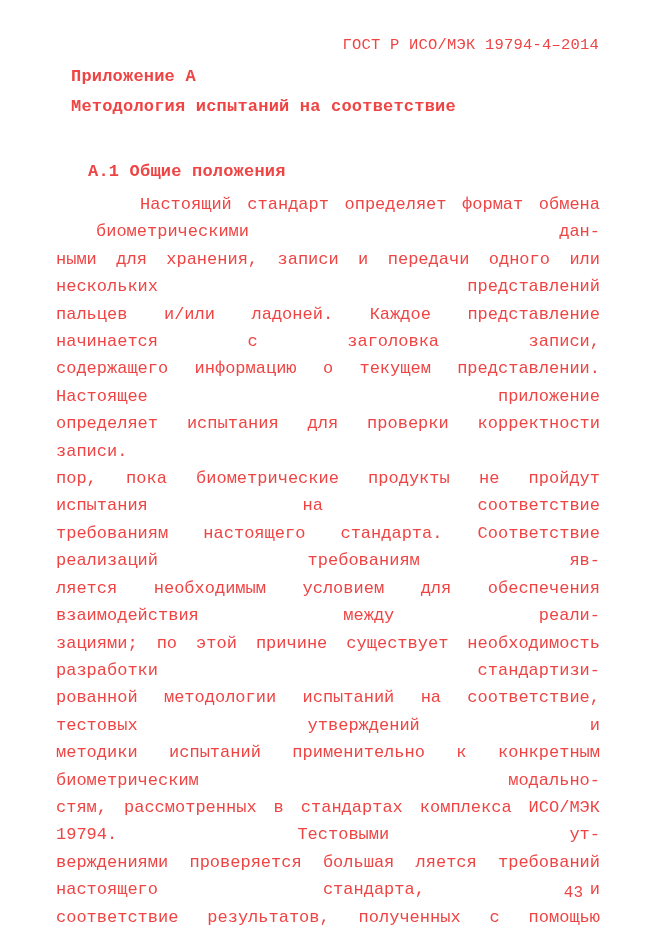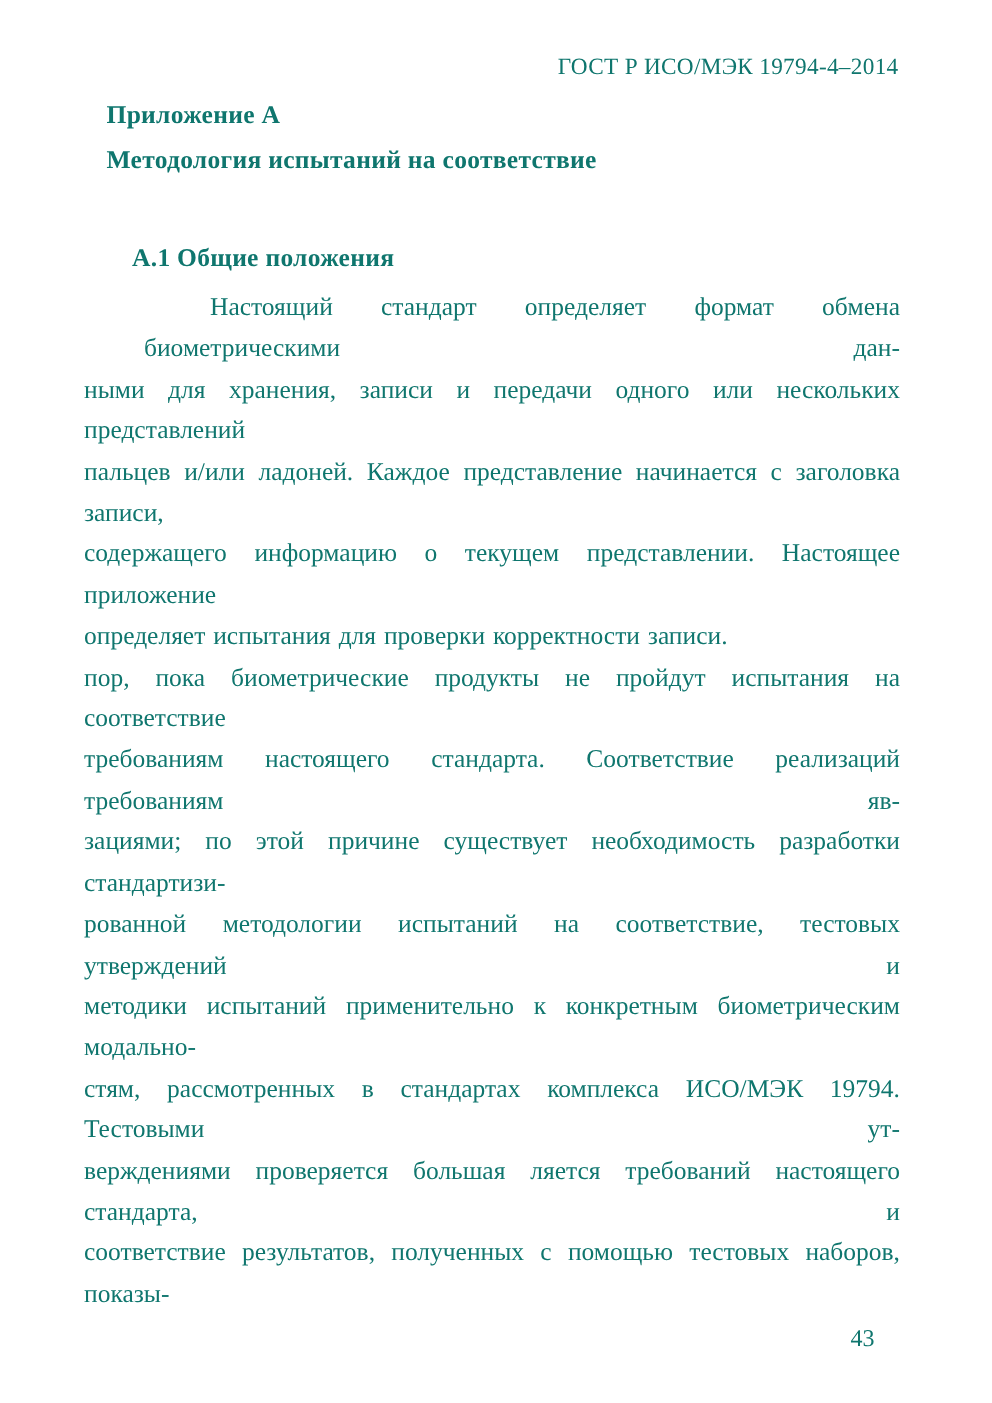--- a/index.html
+++ b/index.html
@@ -5,22 +5,22 @@
   html, body {
     margin: 0;
     padding: 0;
     background: #ffffff;
   }
   .page {
     position: relative;
     width: 661px;
     height: 935px;
     background: #ffffff;
-    color: #0f766e;
-    font-family: Liberation Serif, serif;
+    color: #ef4444;
+    font-family: Liberation Mono, monospace;
     overflow: hidden;
   }
   .doc-header {
     position: absolute;
     top: 36px;
     left: 56px;
     right: 62px;
     text-align: right;
     font-size: 15.5px;
     letter-spacing: 0.2px;
@@ -97,20 +97,21 @@
       <div class="para">
         <div class="line first">Настоящий стандарт определяет формат обмена биометрическими дан-</div>
         <div class="line">ными для хранения, записи и передачи одного или нескольких представлений</div>
         <div class="line">пальцев и/или ладоней. Каждое представление начинается с заголовка записи,</div>
         <div class="line">содержащего информацию о текущем представлении. Настоящее приложение</div>
         <div class="line last">определяет испытания для проверки корректности записи.</div>
       </div>
       <div class="para">
         <div class="line">пор, пока биометрические продукты не пройдут испытания на соответствие</div>
         <div class="line">требованиям настоящего стандарта. Соответствие реализаций требованиям яв-</div>
+        <div class="line">ляется необходимым условием для обеспечения взаимодействия между реали-</div>
         <div class="line">зациями; по этой причине существует необходимость разработки стандартизи-</div>
         <div class="line">рованной методологии испытаний на соответствие, тестовых утверждений и</div>
         <div class="line">методики испытаний применительно к конкретным биометрическим модально-</div>
         <div class="line">стям, рассмотренных в стандартах комплекса ИСО/МЭК 19794.  Тестовыми ут-</div>
         <div class="line">верждениями проверяется большая ляется требований настоящего стандарта, и</div>
         <div class="line">соответствие результатов, полученных с помощью тестовых наборов, показы-</div>
       </div>
     </div>
 
   <div class="page-number">43</div>

